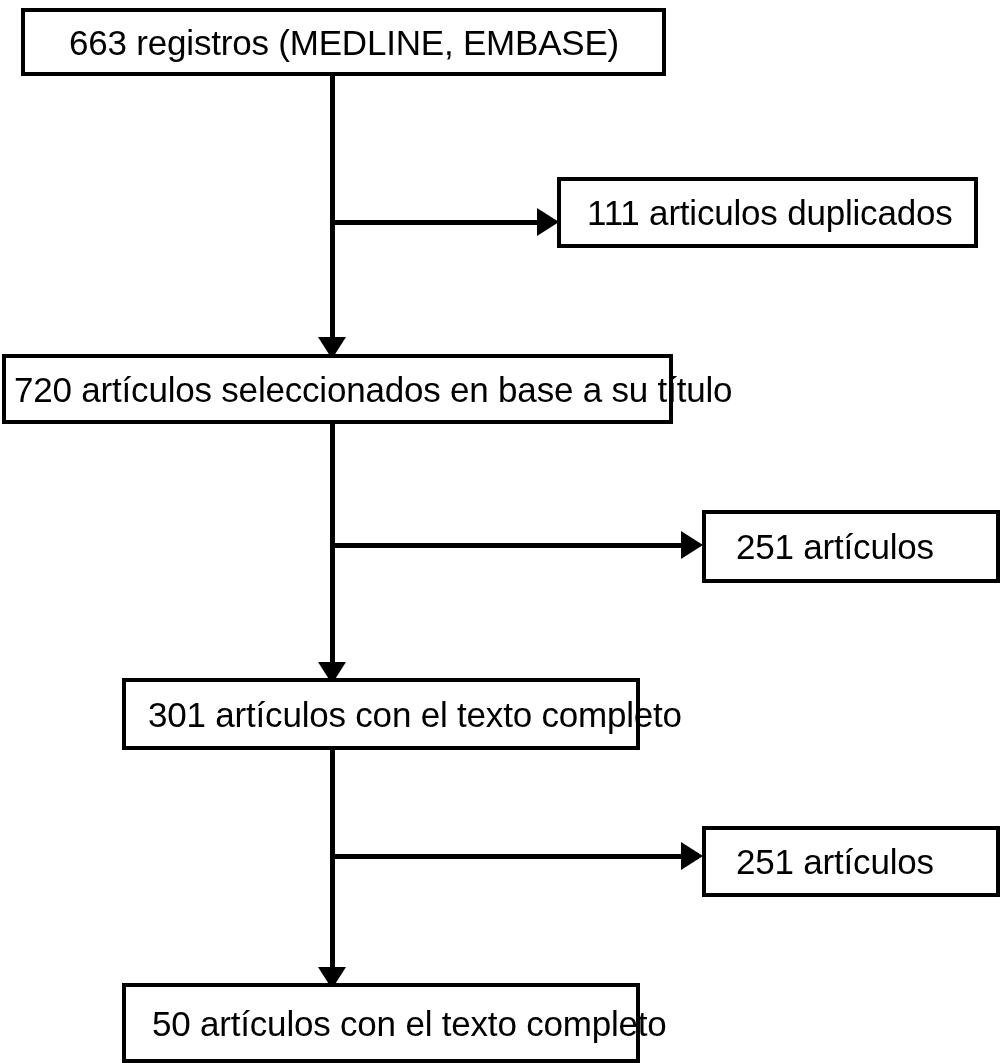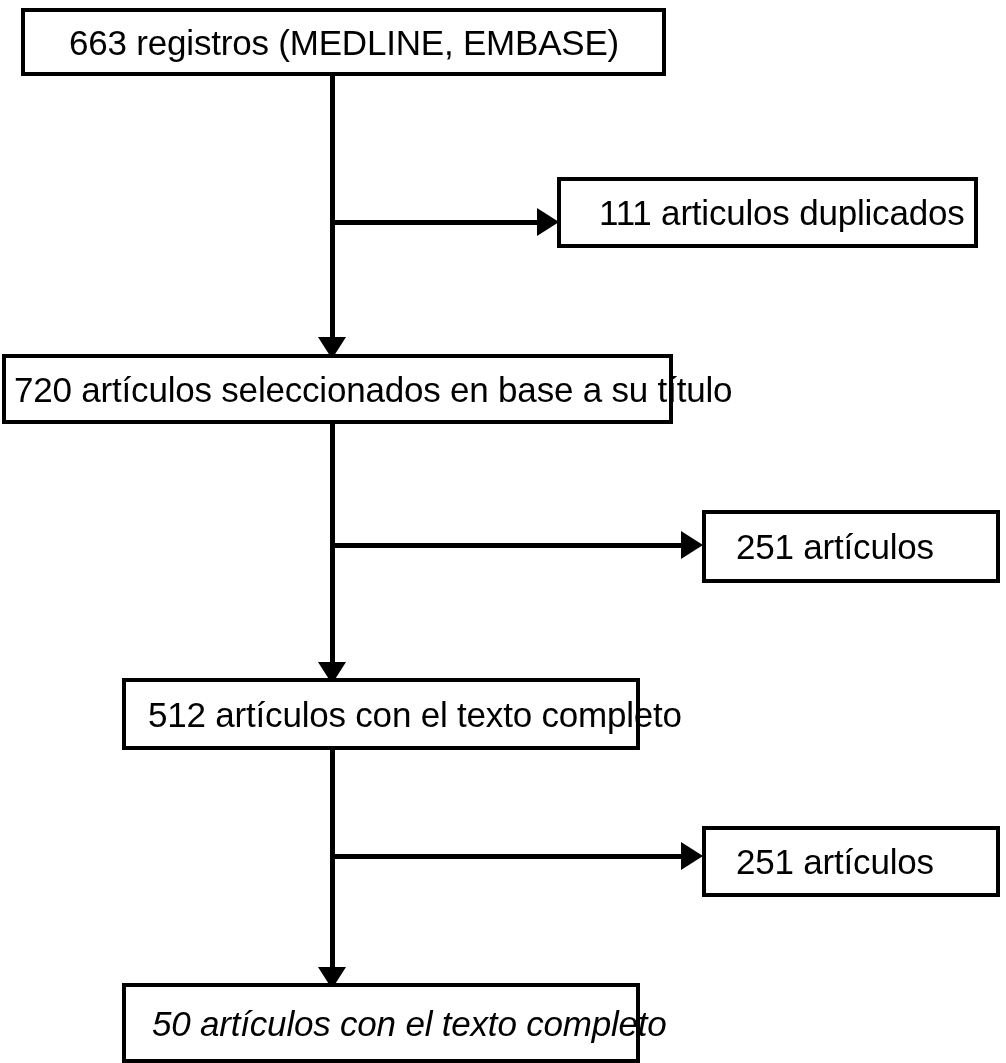--- a/index.html
+++ b/index.html
@@ -41,21 +41,21 @@
   #node-records {
     left: 21px;  top: 8px;   width: 645px; height: 68px;
     padding-left: 44px;
   }
   #node-records .node-label { font-size: 35px; }
 
   #node-duplicates {
     left: 557px; top: 177px; width: 421px; height: 71px;
     padding-left: 26px;
   }
-  #node-duplicates .node-label { font-size: 35px; margin-left: 12px; }
+  #node-duplicates .node-label { font-size: 35px; }
 
   #node-title-screened {
     left: 2px;   top: 354px; width: 671px; height: 70px;
     padding-left: 8px;
   }
   #node-title-screened .node-label { font-size: 35px; }
 
   #node-excluded-1 {
     left: 702px; top: 510px; width: 298px; height: 73px;
     padding-left: 30px;
@@ -70,21 +70,20 @@
 
   #node-excluded-2 {
     left: 702px; top: 826px; width: 298px; height: 71px;
     padding-left: 30px;
   }
   #node-excluded-2 .node-label { font-size: 35px; }
 
   #node-fulltext-50 {
     left: 122px; top: 983px; width: 518px; height: 80px;
     padding-left: 26px;
-    font-style: italic;
   }
   #node-fulltext-50 .node-label { font-size: 35px; }
 
   
   .edge-line {
     position: absolute;
     background: #000000;
   }
   .edge-v { width: 5px; }
   .edge-h { height: 5px; }
@@ -148,21 +147,21 @@
 
   <div class="node" id="node-title-screened">
     <span class="node-label">720 artículos seleccionados en base a su título</span>
   </div>
 
   <div class="node" id="node-excluded-1">
     <span class="node-label">251 artículos</span>
   </div>
 
   <div class="node" id="node-fulltext-301">
-    <span class="node-label">512 artículos con el texto completo</span>
+    <span class="node-label">301 artículos con el texto completo</span>
   </div>
 
   <div class="node" id="node-excluded-2">
     <span class="node-label">251 artículos</span>
   </div>
 
   <div class="node" id="node-fulltext-50">
     <span class="node-label">50 artículos con el texto completo</span>
   </div>
 

